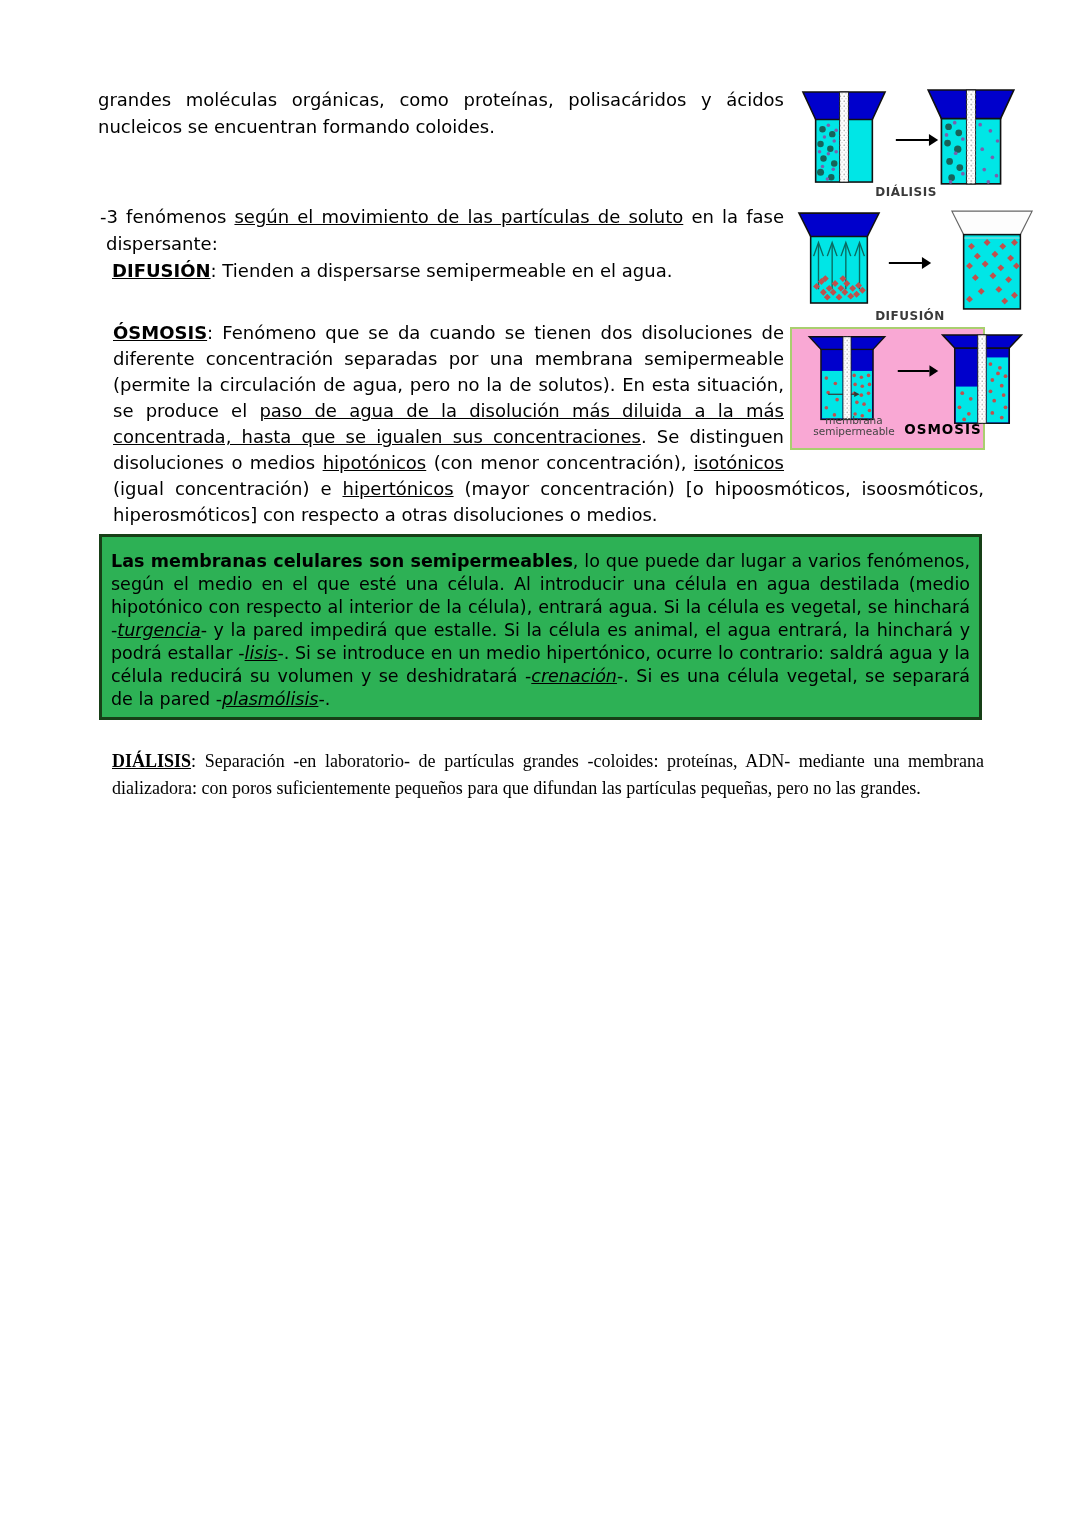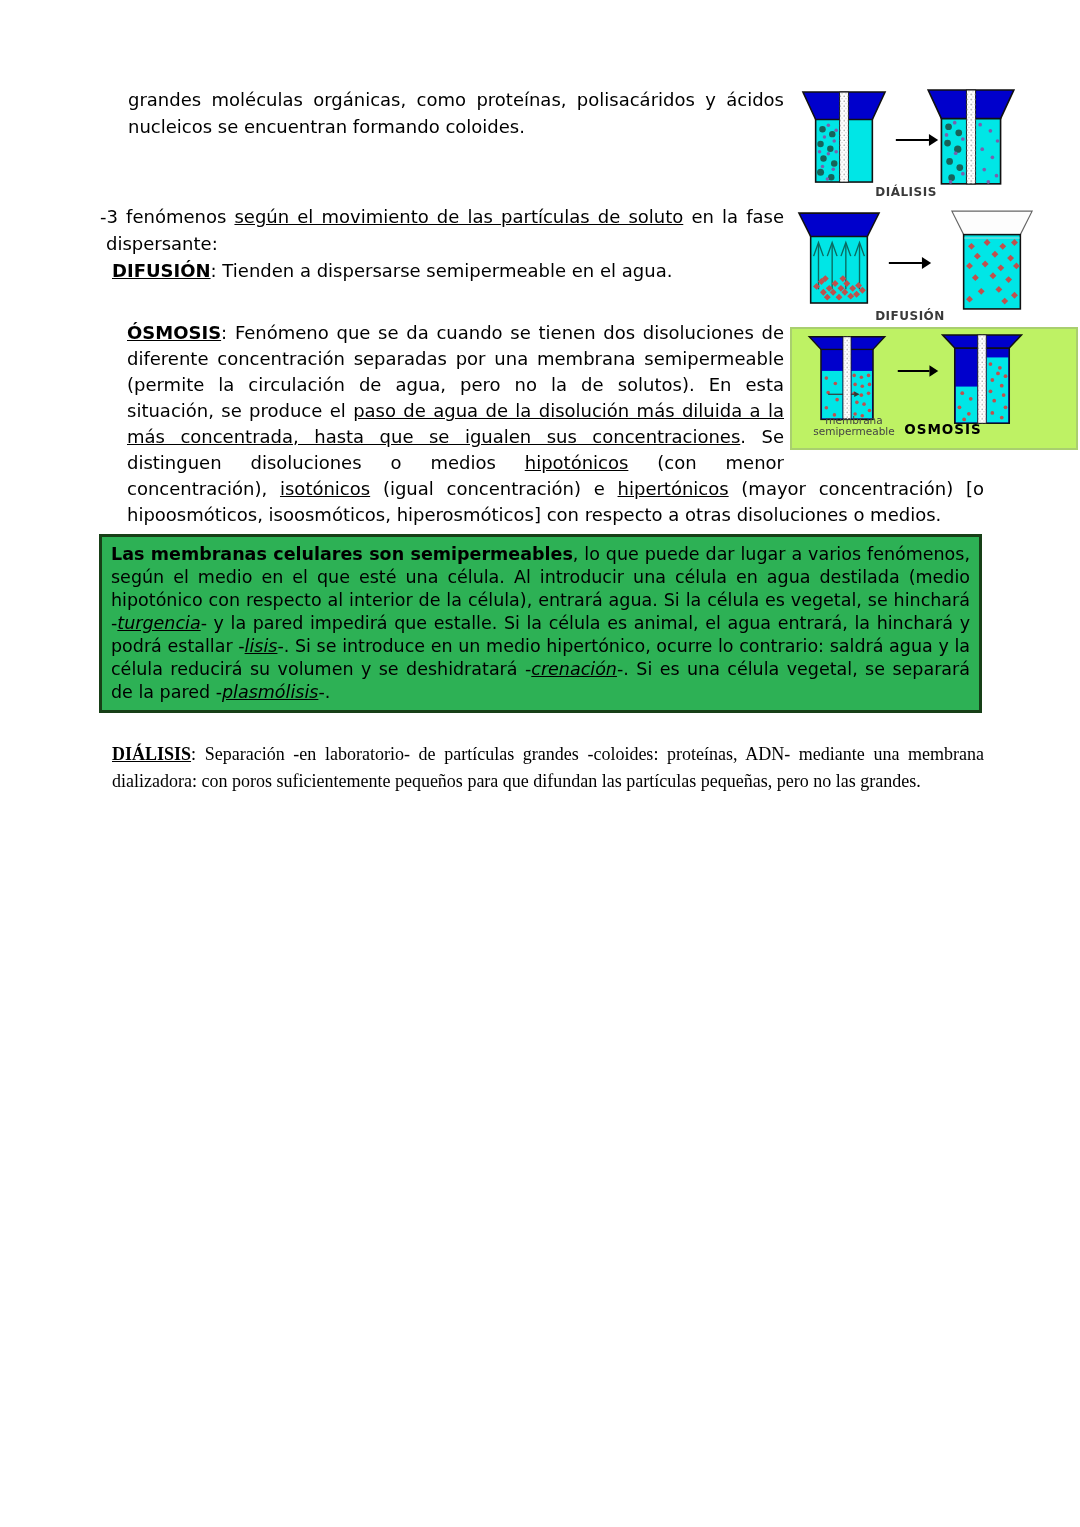--- a/index.html
+++ b/index.html
@@ -1,35 +1,35 @@
 <!DOCTYPE html>
 <html><head>
 <meta charset="utf-8">
 <style>
   html,body{margin:0;padding:0;background:#e8e8e8;}
   .page{position:relative;width:1080px;height:1527px;background:#ffffff;overflow:hidden;
         font-family:"DejaVu Sans","Liberation Sans",sans-serif;color:#000;}
   .flow{position:absolute;left:98px;top:86px;width:886px;font-size:18px;line-height:27px;text-align:justify;}
   .fig-spacer{float:right;width:200px;height:370px;}
-  .p-intro{margin:0 0 0 30px;}
+  .p-intro{margin:0 0 0 0;}
   .p-phen{margin:63px 0 0 0;padding-left:8px;text-indent:-6px;}
   .p-dif{margin:0 0 0 14px;}
-  .p-osm{margin:36px 0 0 29px;line-height:26px;}
+  .p-osm{margin:36px 0 0 15px;line-height:26px;}
   .note{margin:6px 2px 0 1px;background:#2db155;border:3px solid #173f17;
-        padding:6px 9px 6px 9px;width:859px;line-height:23px;font-size:17.5px;box-sizing:content-box;}
+        padding:13px 9px 6px 9px;width:859px;line-height:23px;font-size:17.5px;box-sizing:content-box;}
   .p-dia{margin:28px 0 0 14px;font-family:Liberation Serif, serif;}
   .b{font-weight:bold;}
   .u{text-decoration:underline;}
   .bu{font-weight:bold;text-decoration:underline;}
   .iu{font-style:italic;text-decoration:underline;}
   
   .fig{position:absolute;}
   .fig1{left:800px;top:86px;width:240px;height:118px;}
   .fig2{left:795px;top:209px;width:245px;height:118px;}
-  .fig3{left:790px;top:327px;width:288px;height:123px;border:2px solid #a9cf6f;background:#bef264;box-sizing:border-box;}
+  .fig3{left:790px;top:327px;width:195px;height:123px;border:2px solid #a9cf6f;background:#f9a8d4;box-sizing:border-box;}
   .bk{position:absolute;}
   .fig-label{position:absolute;font-weight:bold;font-size:12px;color:#3a3a3a;letter-spacing:0.5px;text-align:center;}
   .membrane-caption{position:absolute;font-size:10.5px;line-height:11px;color:#444;text-align:center;}
   .osmosis-label{position:absolute;font-weight:bold;font-size:13.5px;letter-spacing:1px;color:#000;text-align:center;}
 </style>
 </head>
 <body>
 
 <div class="page">
 

